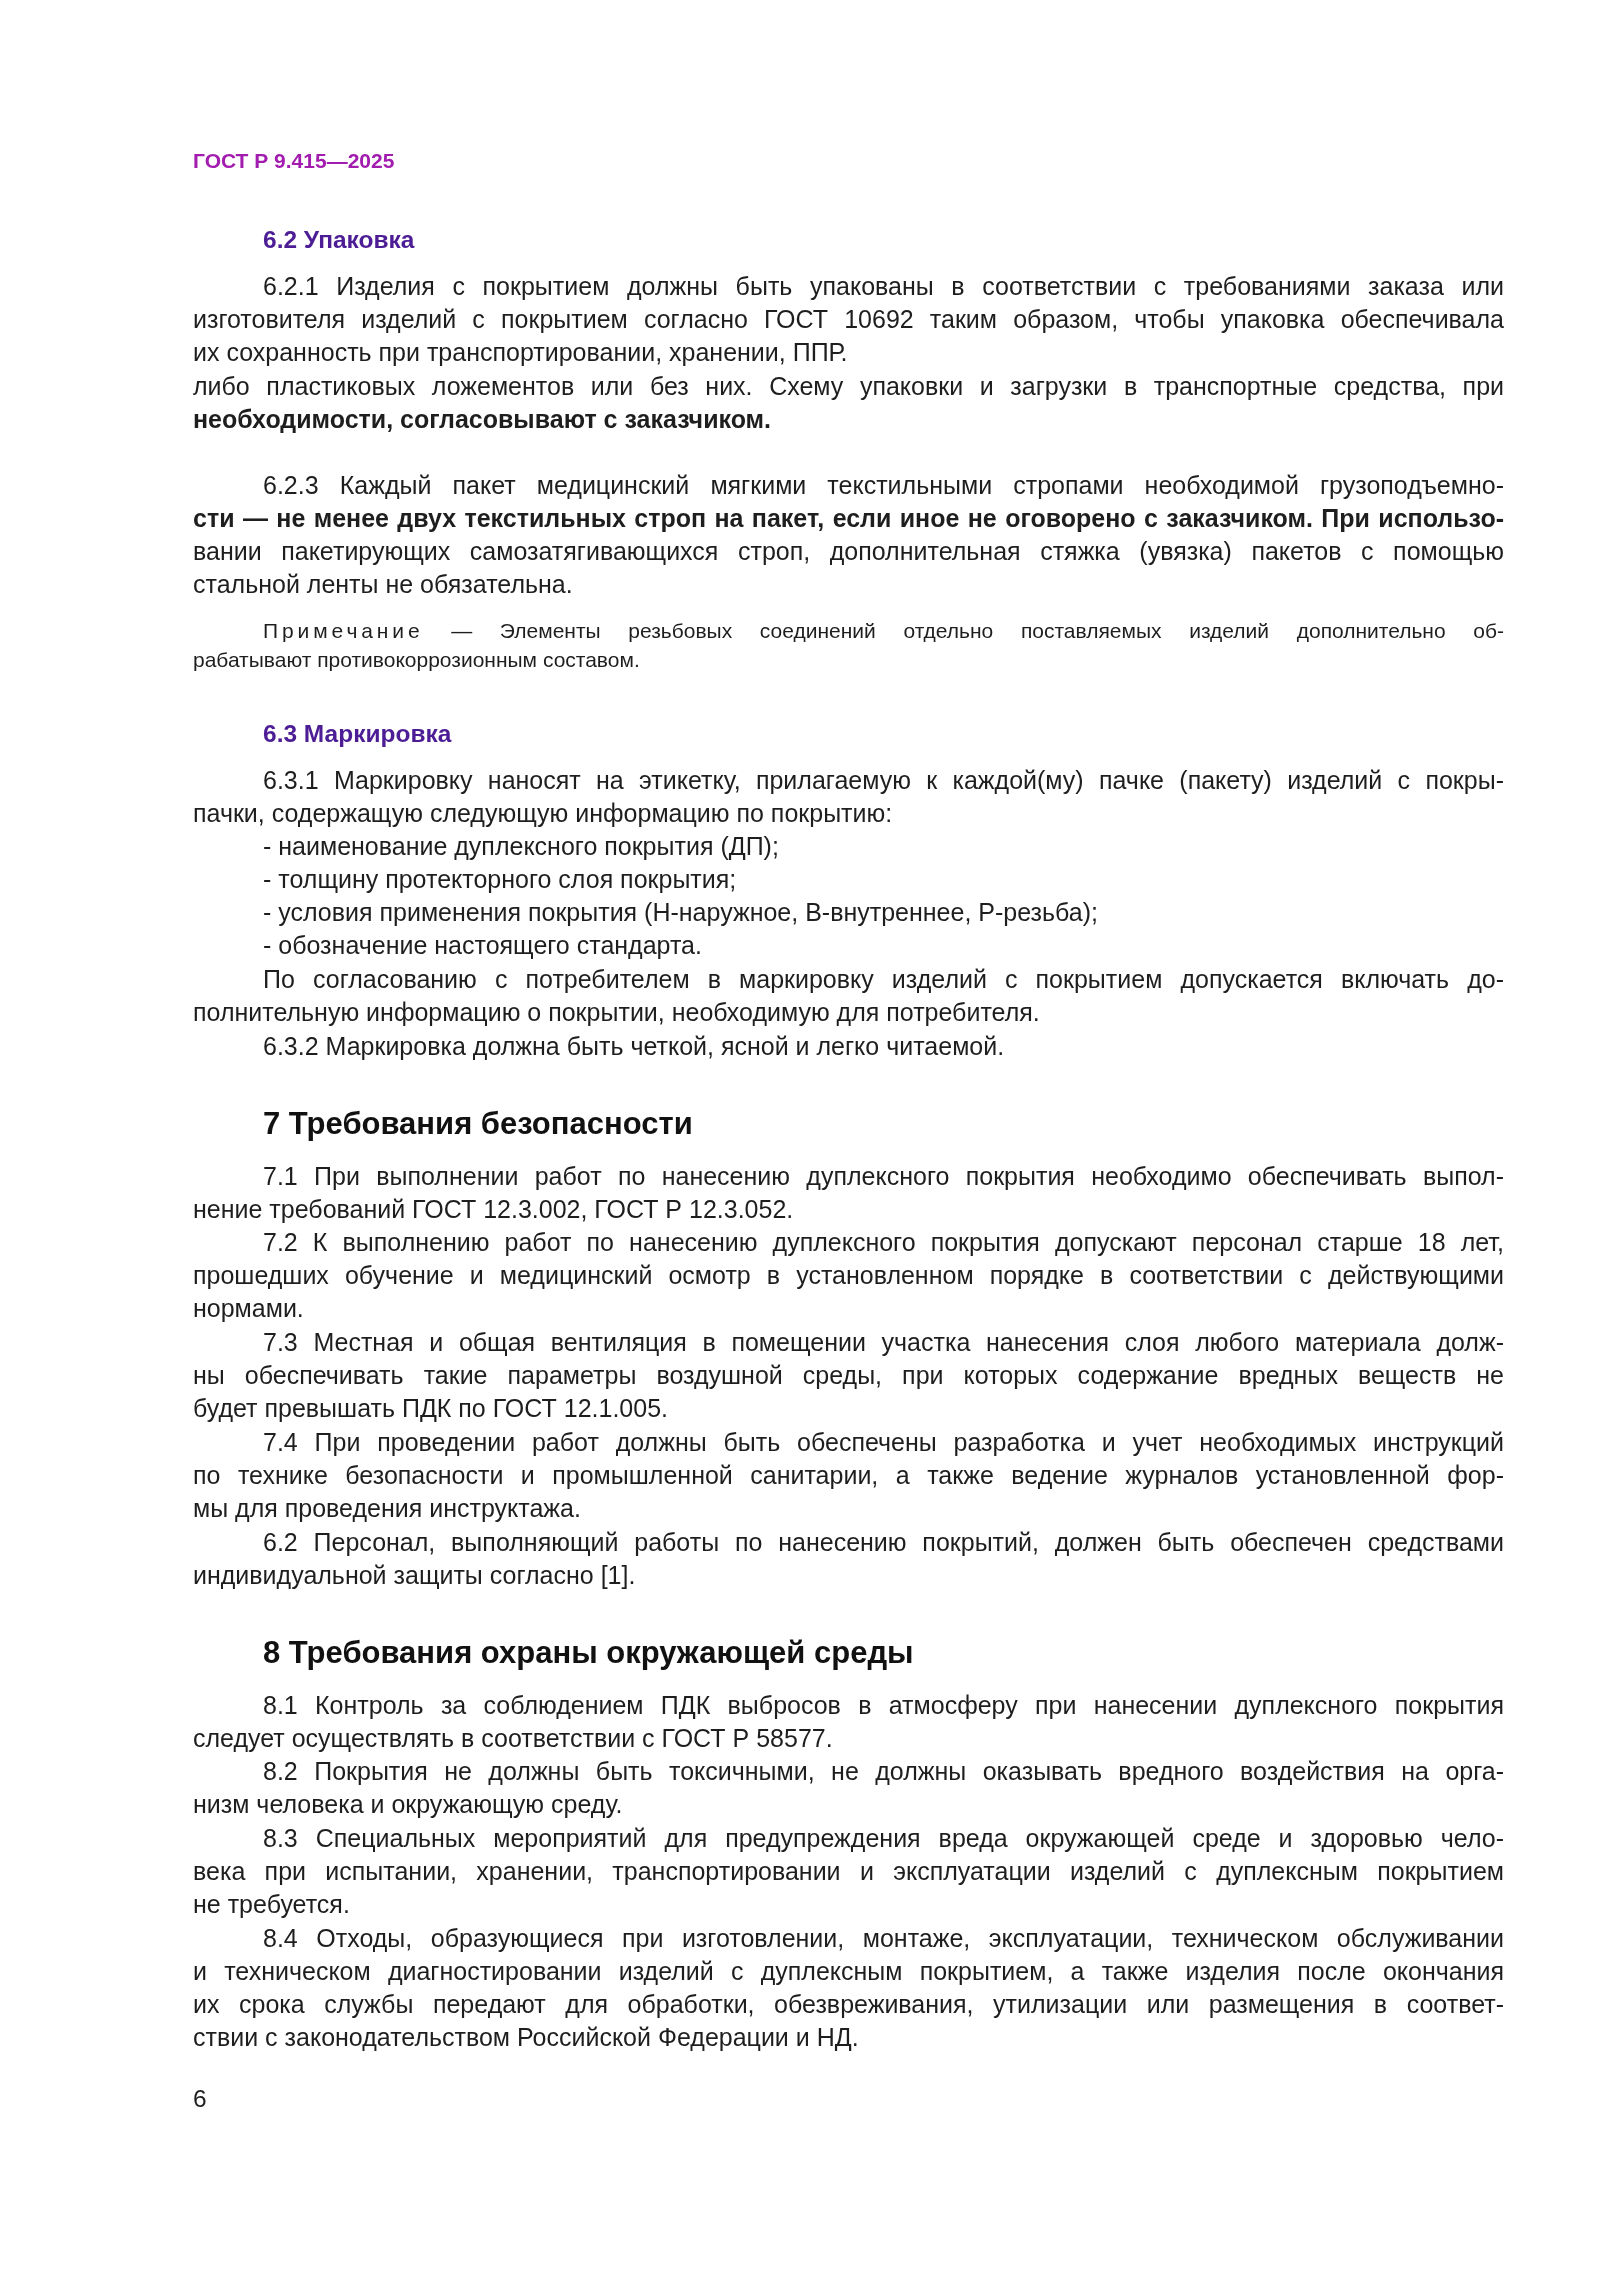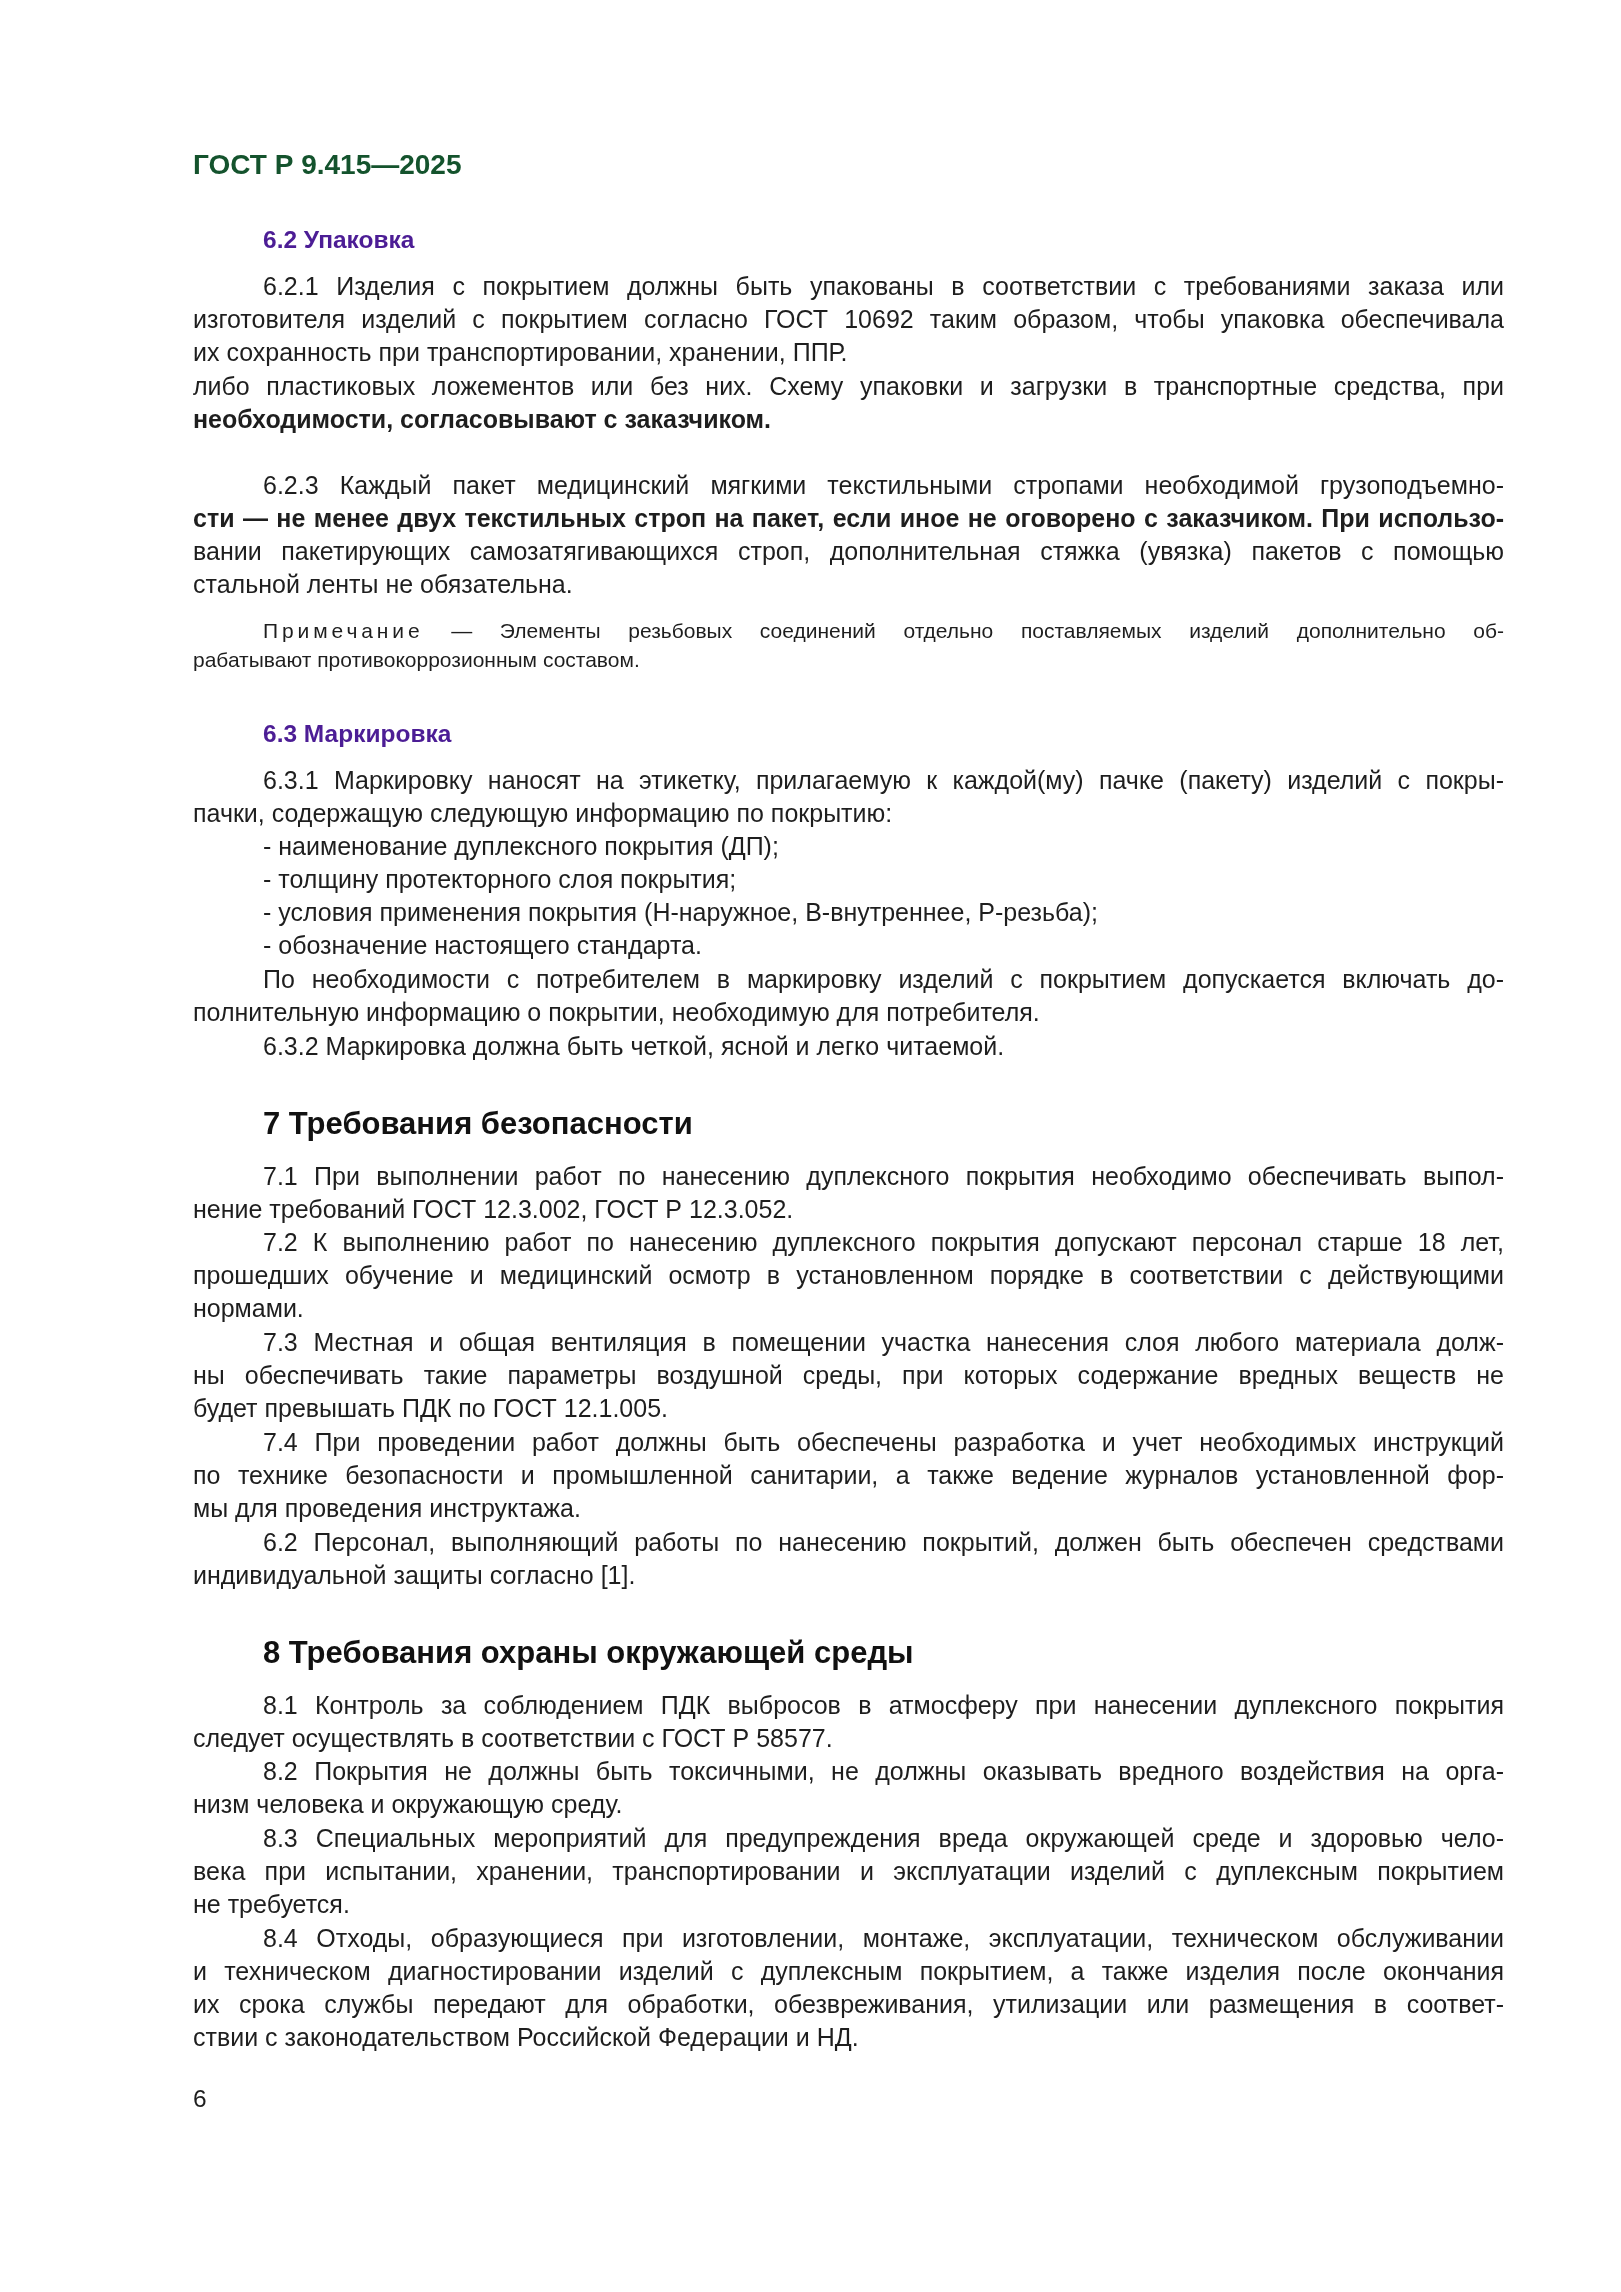--- a/index.html
+++ b/index.html
@@ -1,19 +1,19 @@
 <!DOCTYPE html>
 <html><head>
 <meta charset="utf-8">
 <style>
   html, body { margin: 0; padding: 0; background: #ffffff; }
   body { width: 1621px; height: 2293px; position: relative; overflow: hidden;
          font-family: "Liberation Sans", "DejaVu Sans", sans-serif; color: #1e1e1e; }
   .page { position: absolute; left: 193px; top: 0; width: 1311px; }
-  .doc-header { position: absolute; top: 149px; left: 0; font-size: 28px; font-weight: bold; color: #14532d; white-space: nowrap; }
+  .doc-header { position: absolute; top: 149px; left: 0; font-size: 21px; font-weight: bold; color: #a21caf; white-space: nowrap; }
   .subsec-title { position: absolute; left: 70px; font-size: 24.5px; font-weight: bold; color: #4c1d95; white-space: nowrap; }
   .sec-title { position: absolute; left: 70px; font-size: 31px; font-weight: bold; color: #111; white-space: nowrap; }
   .block { position: absolute; left: 0; width: 1311px; }
   .line { display: block; height: 33px; line-height: 33px; font-size: 25px; white-space: nowrap;
           text-align: justify; text-align-last: justify; }
   .line.first { padding-left: 70px; }
   .line.last { text-align-last: left; }
   .line.item { padding-left: 70px; text-align-last: left; }
   .note .line { height: 29px; line-height: 29px; font-size: 21px; }
   .note-label { letter-spacing: 3.9px; }
@@ -56,21 +56,21 @@
   <div class="block" style="top:764px">
     <span class="line first" style="white-space: normal; overflow: hidden;">6.3.1 Маркировку наносят на этикетку, прилагаемую к каждой(му) пачке (пакету) изделий с покры-</span>
     <span class="line last" style="white-space: normal; overflow: hidden;">пачки, содержащую следующую информацию по покрытию:</span>
     <span class="line item" style="white-space: normal; overflow: hidden;">- наименование дуплексного покрытия (ДП);</span>
     <span class="line item" style="white-space: normal; overflow: hidden;">- толщину протекторного слоя покрытия;</span>
     <span class="line item" style="white-space: normal; overflow: hidden;">- условия применения покрытия (Н-наружное, В-внутреннее, Р-резьба);</span>
     <span class="line item" style="white-space: normal; overflow: hidden;">- обозначение настоящего стандарта.</span>
   </div>
 
   <div class="block" style="top:963px">
-    <span class="line first" style="white-space: normal; overflow: hidden;">По необходимости с потребителем в маркировку изделий с покрытием допускается включать до-</span>
+    <span class="line first" style="white-space: normal; overflow: hidden;">По согласованию с потребителем в маркировку изделий с покрытием допускается включать до-</span>
     <span class="line last" style="white-space: normal; overflow: hidden;">полнительную информацию о покрытии, необходимую для потребителя.</span>
   </div>
 
   <div class="block" style="top:1030px">
     <span class="line first last" style="white-space: normal; overflow: hidden;">6.3.2 Маркировка должна быть четкой, ясной и легко читаемой.</span>
   </div>
 
   <div class="sec-title" style="top:1106px">7 Требования безопасности</div>
 
   <div class="block" style="top:1160px">

